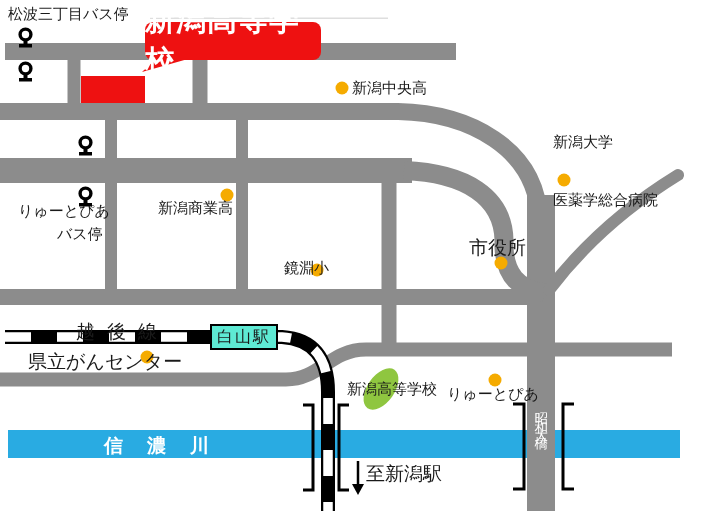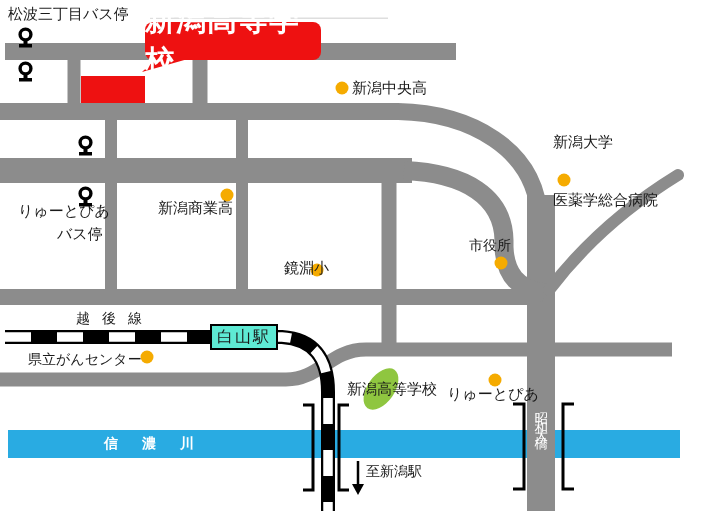--- a/index.html
+++ b/index.html
@@ -2,21 +2,21 @@
 <html><head>
 <meta charset="utf-8">
 <style>
   html,body{margin:0;padding:0;background:#ffffff;}
   .map{
     position:relative;width:714px;height:511px;background:#ffffff;overflow:hidden;
     font-family:"Liberation Sans","DejaVu Sans",sans-serif;color:#1a1a1a;
   }
   .map svg{position:absolute;left:0;top:0;}
   .lbl{position:absolute;white-space:nowrap;font-size:15px;line-height:1.1;z-index:5;}
-  .lbl.small{font-size:14px;}
+  .lbl.small{font-size:19px;}
   .white{color:#ffffff;}
   .ls-wide{letter-spacing:12px;}
   .ls-river{letter-spacing:24px;font-weight:bold;}
   .vtext{writing-mode:vertical-rl;text-orientation:upright;letter-spacing:8px;font-size:13.5px;}
   .bubble{
     position:absolute;left:145px;top:22px;width:176px;height:38px;background:#EE1111;
     border-radius:8px;display:flex;align-items:center;justify-content:center;
     color:#ffffff;font-size:30px;font-weight:bold;letter-spacing:1px;z-index:6;
   }
   .station{
@@ -108,21 +108,21 @@
 
   <div class="lbl" style="left:8px;top:6px;">松波三丁目バス停</div>
   <div class="lbl" style="left:352px;top:80px;">新潟中央高</div>
   <div class="lbl" style="left:553px;top:134px;">新潟大学</div>
   <div class="lbl" style="left:553px;top:152px;margin-top:40px;">医薬学総合病院</div>
   <div class="lbl" style="left:18px;top:203px;">りゅーとぴあ</div>
   <div class="lbl" style="left:57px;top:226px;">バス停</div>
   <div class="lbl" style="left:158px;top:200px;">新潟商業高</div>
   <div class="lbl" style="left:284px;top:246px;margin-top:14px;">鏡淵小</div>
   <div class="lbl small" style="left:469px;top:238px;">市役所</div>
-  <div class="lbl small ls-wide" style="left:76px;top:311px;">越後線</div>
+  <div class="lbl small ls-wide" style="left:76px;top:322px;">越後線</div>
   <div class="lbl small" style="left:28px;top:352px;">県立がんセンター</div>
   <div class="lbl" style="left:347px;top:381px;">新潟高等学校</div>
   <div class="lbl" style="left:447px;top:386px;">りゅーとぴあ</div>
   <div class="lbl small" style="left:366px;top:464px;">至新潟駅</div>
   <div class="lbl small white ls-river" style="left:104px;top:436px;">信濃川</div>
   <div class="lbl white vtext" style="left:533px;top:401px;height:100px;">昭和大橋</div>
 
   <div class="station">白山駅</div>
 
   <div class="bubble">新潟高等学校</div>

